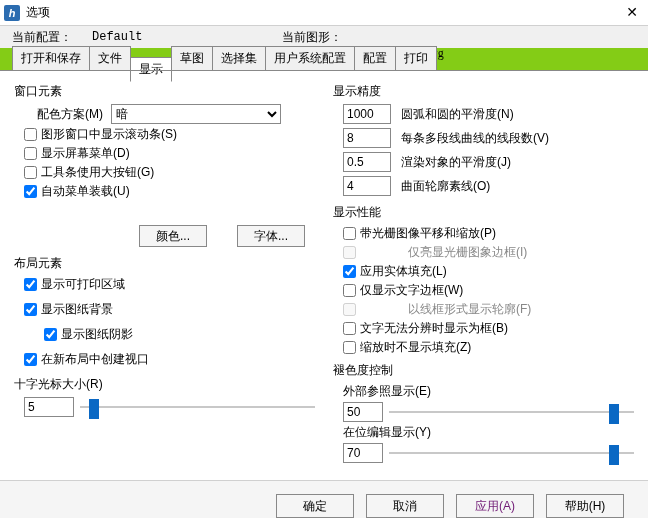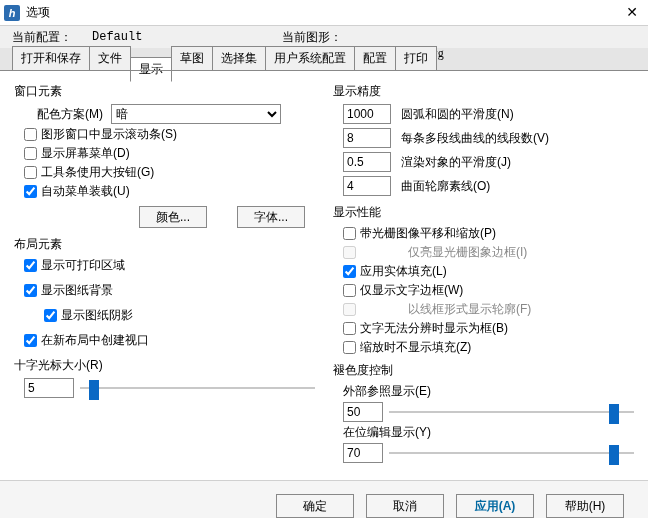--- a/index.html
+++ b/index.html
@@ -49,21 +49,21 @@
     padding: 0 12px;
     background: #f0f0f0;
   }
   .info-row .label1 { width: 80px; }
   .info-row .val1 { width: 190px; font-family: Liberation Mono, monospace; }
   .info-row .label2 { width: 90px; }
   .info-row .val2 { font-family: Liberation Serif, serif; margin-top: 32px; }
   .tabs {
     display: flex;
     padding: 0 12px;
-    background: #e5e5e5;
+    background: #84cc16;
     height: 22px;
     align-items: flex-end;
   }
   .tab {
     padding: 3px 8px;
     border: 1px solid #888;
     border-bottom: none;
     background: #f0f0f0;
     margin-right: -1px;
     cursor: pointer;
@@ -107,22 +107,23 @@
   .cb.indent2 { margin-left: 30px; }
   .btn {
     height: 22px;
     min-width: 68px;
     border: 1px solid #888;
     background: #f5f5f5;
     font-family: inherit;
     font-size: 12px;
     cursor: pointer;
     padding: 0 8px;
-  }
-  .btn:disabled { color: #0369a1; font-weight: bold; }
+    margin-top: 19px;
+  }
+  .btn:disabled { color: #701a75; }
   select {
     height: 20px;
     border: 1px solid #888;
     font-family: inherit;
     font-size: 12px;
     background: #fff;
   }
   input[type=text] {
     height: 20px;
     border: 1px solid #888;

